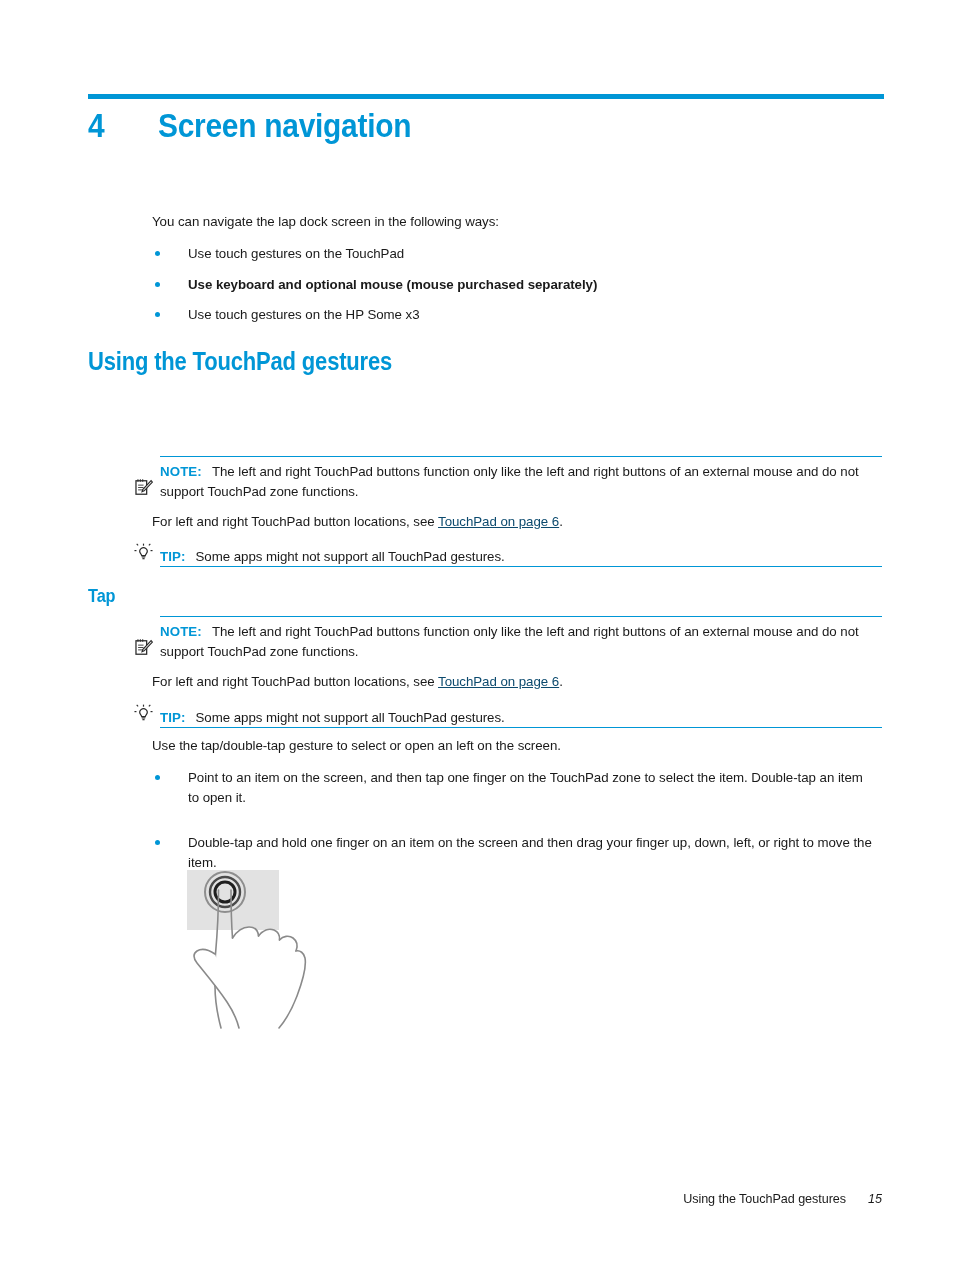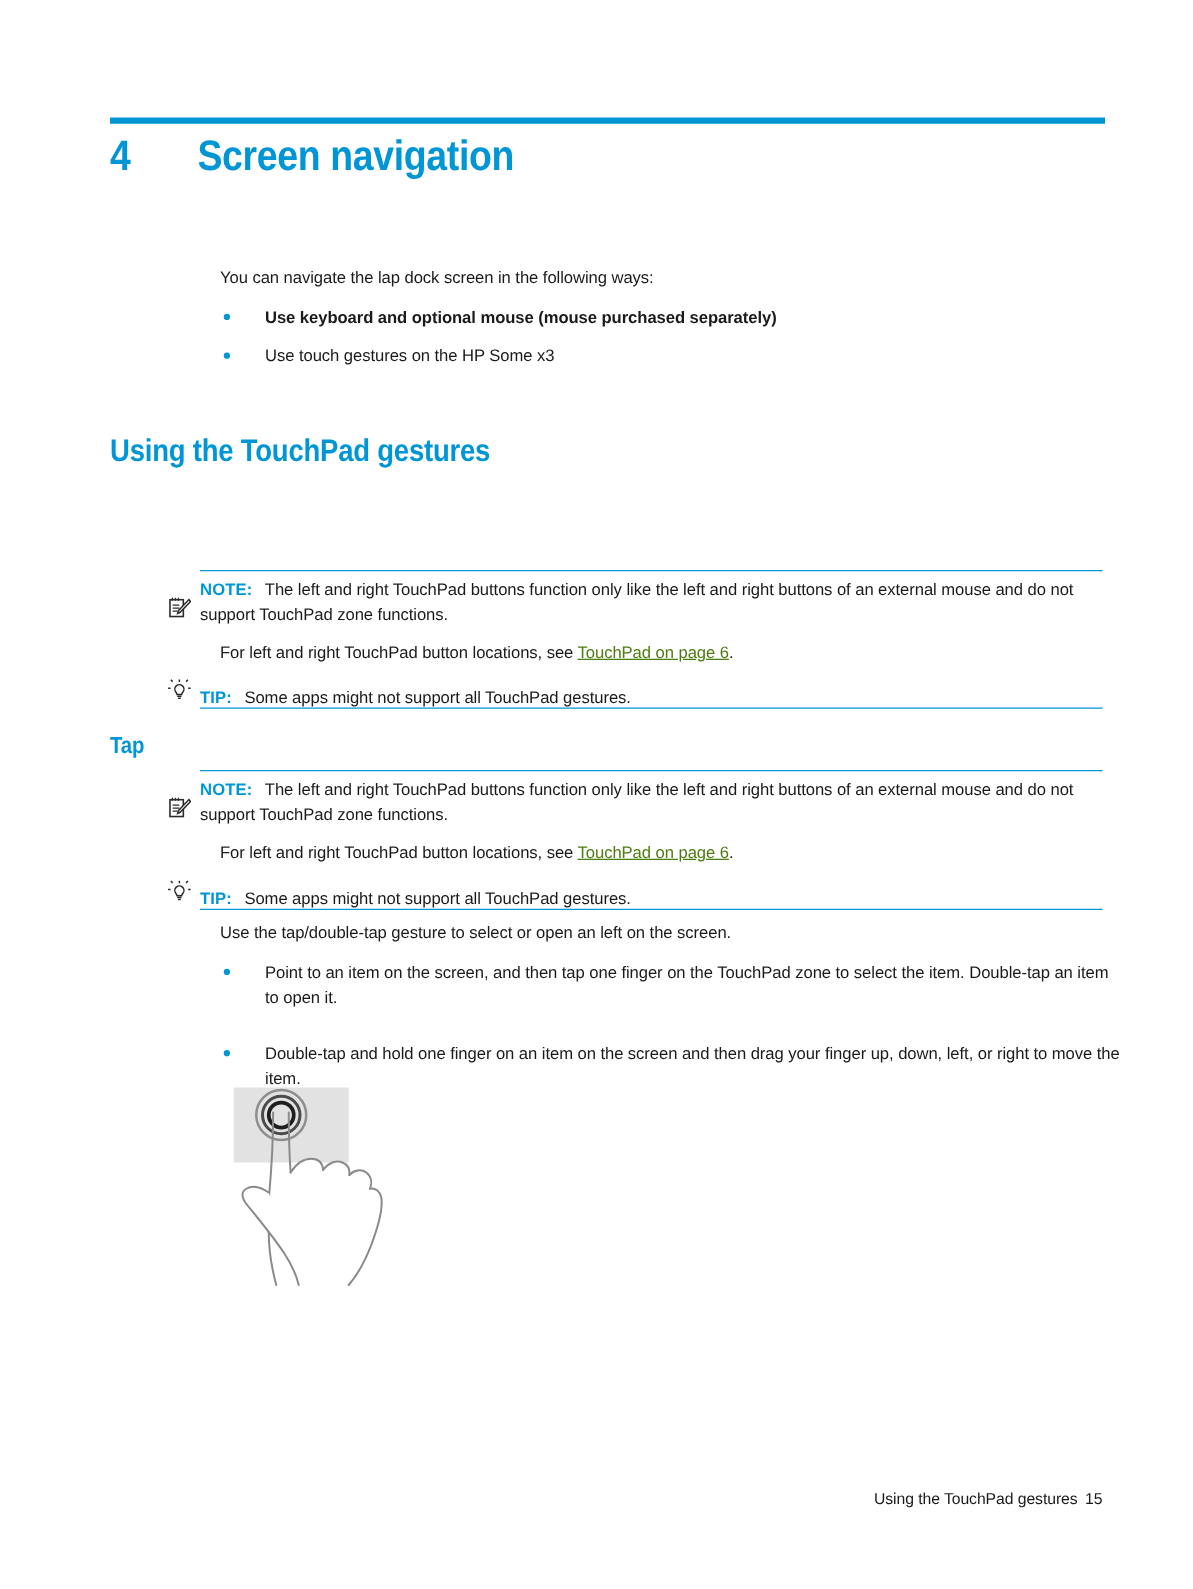--- a/index.html
+++ b/index.html
@@ -51,21 +51,21 @@
     font-weight: bold;
     color: #0096d6;
     letter-spacing: -0.3px;
     transform: scaleX(0.88);
     transform-origin: left center;
   }
 
   
   .body-col {
     position: absolute;
-    left: 176px;
+    left: 152px;
     width: 722px;
   }
   p.para {
     margin: 0;
     font-size: 13.3px;
     line-height: 19.5px;
     color: #1a1a1a;
     letter-spacing: -0.05px;
   }
 
@@ -144,21 +144,21 @@
   }
   .callout-label {
     color: #0096d6;
     font-weight: bold;
     letter-spacing: 0.1px;
   }
   .callout-gap { display: inline-block; width: 10px; }
 
   
   .doclink {
-    color: #4d7c0f;
+    color: #0c4a6e;
     text-decoration: underline;
   }
 
   
   .figure {
     position: absolute;
     left: 185px;
     top: 868px;
     width: 160px;
     height: 175px;
@@ -167,39 +167,43 @@
   
   .footer {
     position: absolute;
     right: 72px;
     top: 1192px;
     font-size: 12.6px;
     color: #1a1a1a;
     letter-spacing: -0.05px;
     white-space: nowrap;
   }
-  .footer .fnum { display: inline-block; margin-left: 6px; }
+  .footer .fnum { display: inline-block; margin-left: 22px; font-style: italic; }
 </style>
 </head>
 <body>
 
 <div class="page">
 
   <div class="chapter-rule"></div>
   <div class="chapter-title-row">
     <span class="chapter-num">4</span>
     <span class="chapter-name">Screen navigation</span>
   </div>
 
   <div class="body-col" style="top:212px;">
     <p class="para">You can navigate the lap dock screen in the following ways:</p>
   </div>
 
   <div class="body-col" style="top:244px;">
     <ul class="bullets">
+      <li style="margin-bottom:11px;">
+        <span class="dot"></span>
+        <span>Use touch gestures on the TouchPad</span>
+      </li>
       <li style="margin-bottom:11px;font-weight:bold;">
         <span class="dot"></span>
         <span>Use keyboard and optional mouse (mouse purchased separately)</span>
       </li>
       <li>
         <span class="dot"></span>
         <span>Use touch gestures on the HP Some x3</span>
       </li>
     </ul>
   </div>

